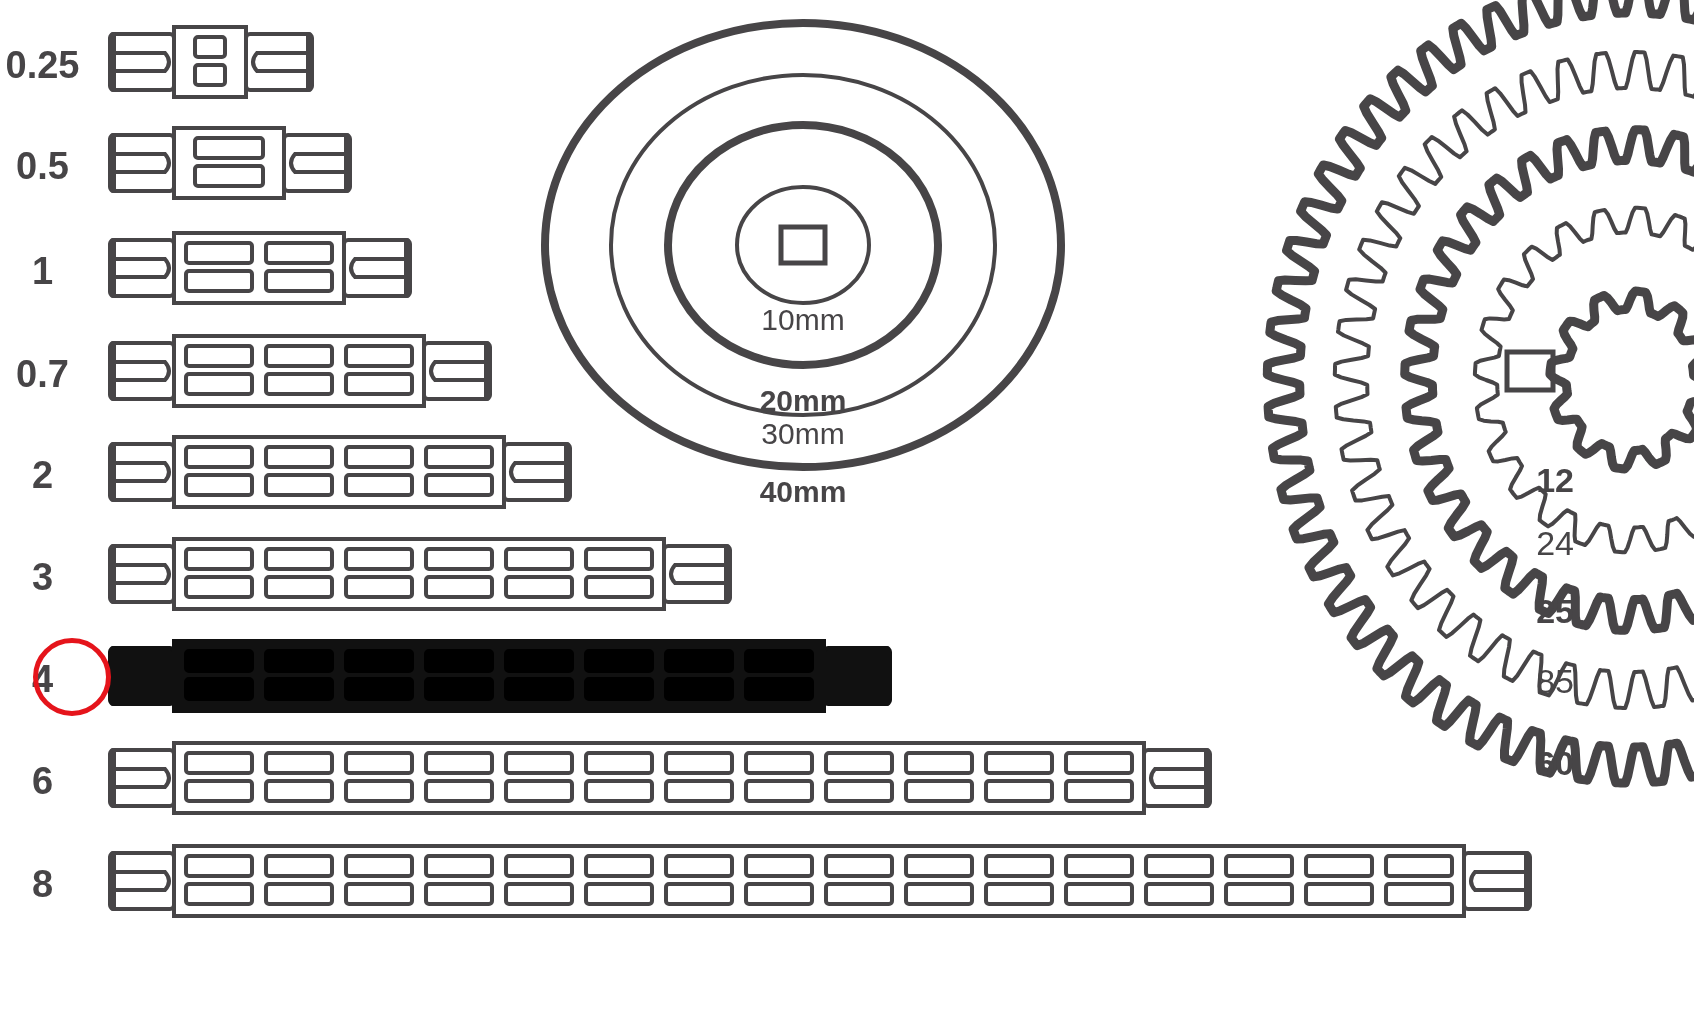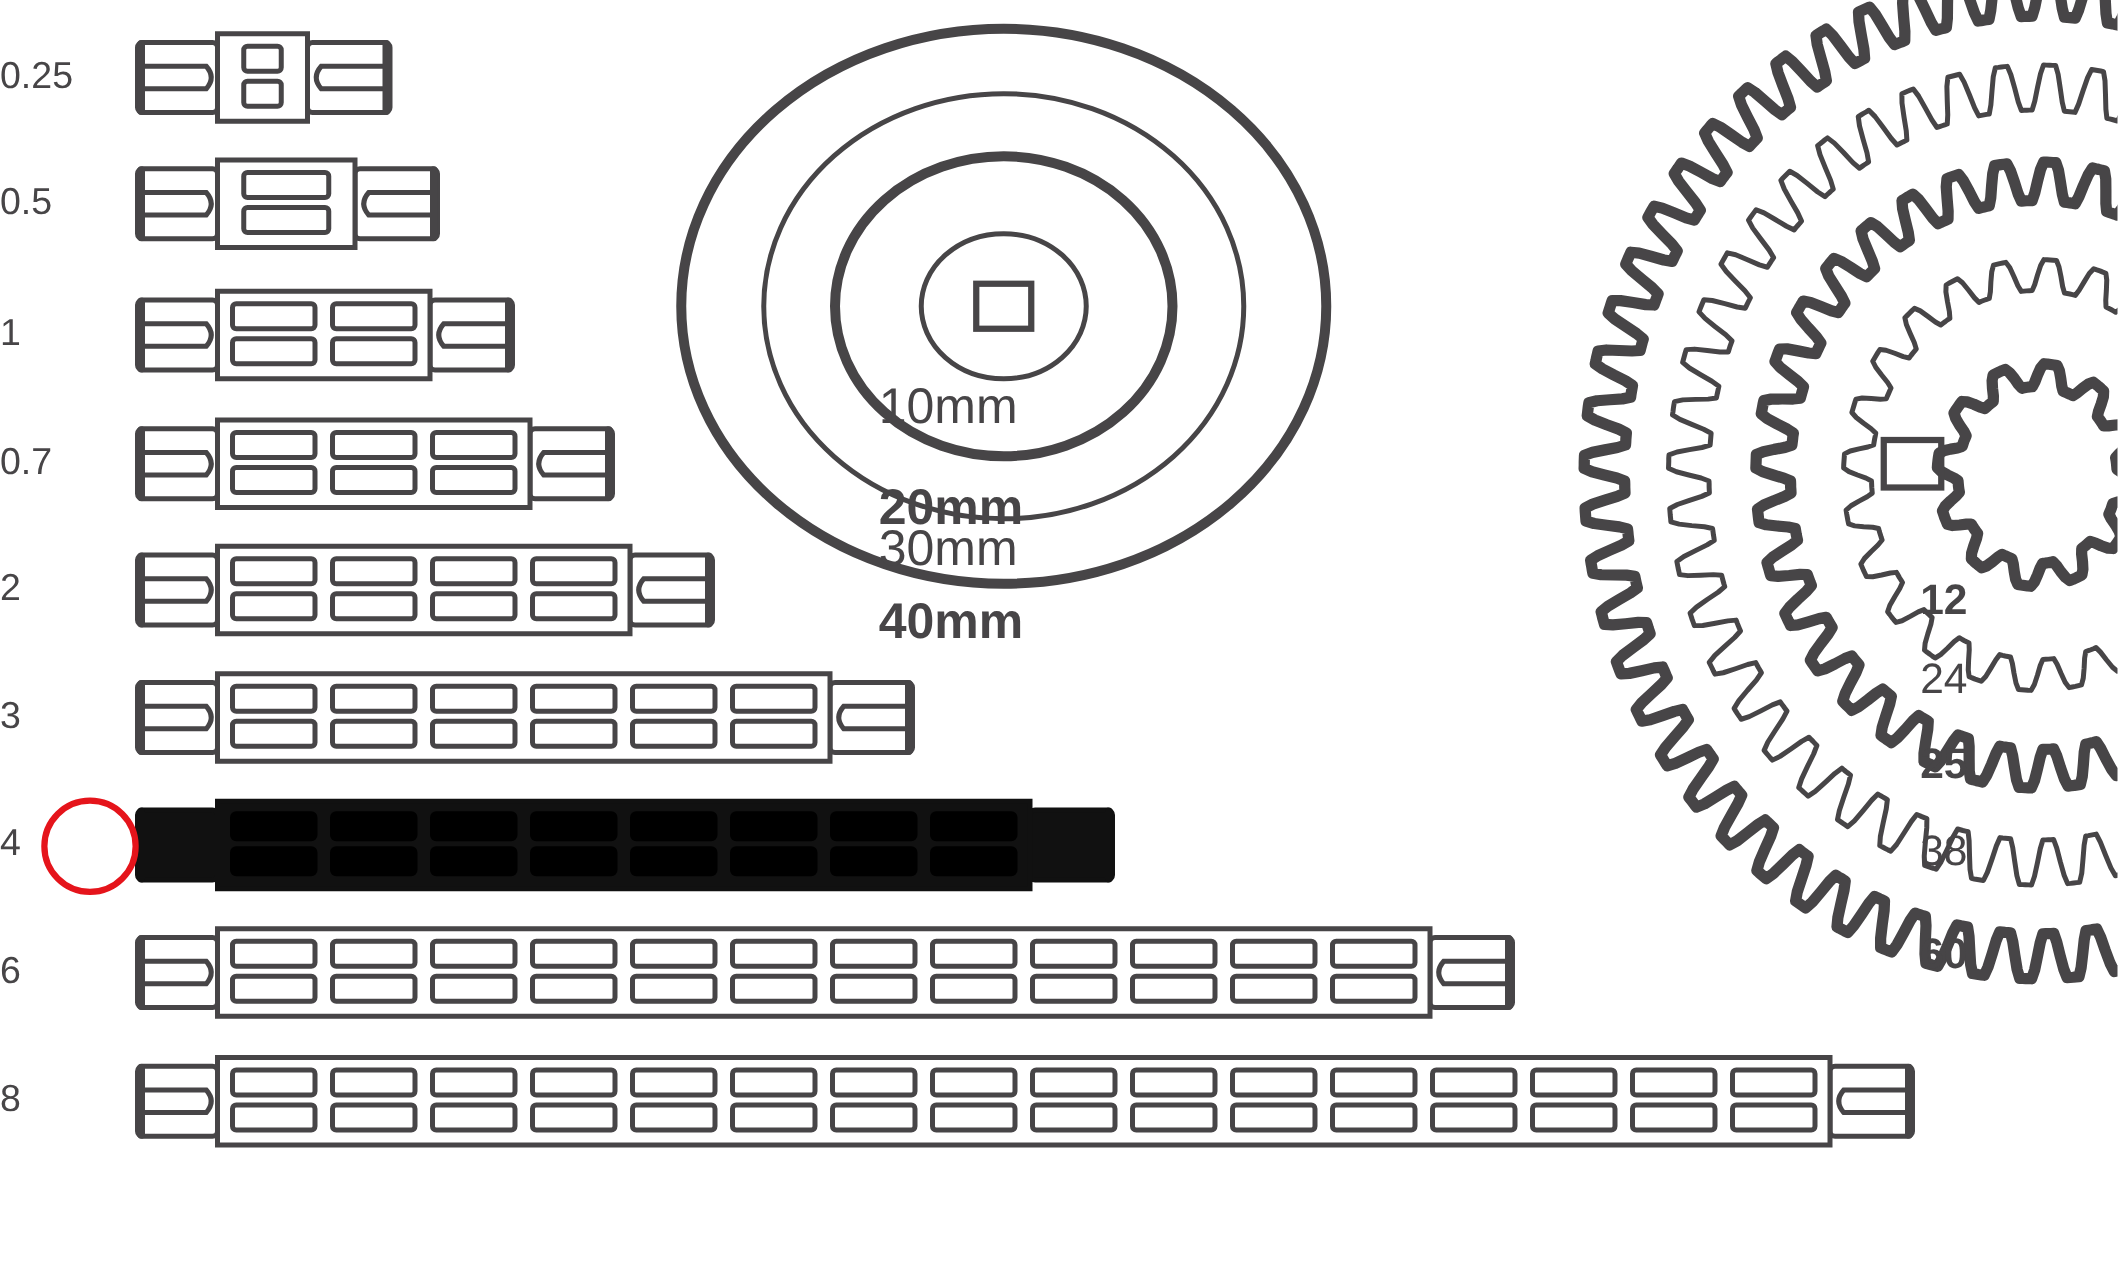--- a/index.html
+++ b/index.html
@@ -1,19 +1,19 @@
 <!DOCTYPE html>
 <html><head>
 <meta charset="utf-8">
 <style>
   html,body{margin:0;padding:0;background:#ffffff;}
   body{width:1694px;height:1018px;overflow:hidden;position:relative;font-family:"Liberation Sans",sans-serif;}
-  .beam-label{position:absolute;font-weight:normal;font-size:30px;color:#474547;text-align:left;width:85px;}
+  .beam-label{position:absolute;font-weight:bold;font-size:38px;color:#474547;text-align:center;width:85px;}
   svg{position:absolute;left:0;top:0;}
-  .ring-label{position:absolute;font-size:40px;color:#474547;text-align:left;width:200px;}
+  .ring-label{position:absolute;font-size:30px;color:#474547;text-align:center;width:200px;}
   .ring-label.bold{font-weight:bold;}
   .gear-label{position:absolute;font-size:34px;color:#474547;text-align:right;width:80px;}
   .gear-label.bold{font-weight:bold;}
   .highlight{position:absolute;border:5px solid #e5141b;border-radius:50%;}
 </style>
 </head>
 <body>
 
 <svg id="canvas" width="1694" height="1018" viewBox="0 0 1694 1018">
     <g>
@@ -224,15 +224,15 @@
     <div class="highlight" style="left: 33px; top: 638px; width: 68px; height: 68px; border-color: rgb(229, 20, 27);"></div>
     <div class="beam-label" style="left: 0px; top: 760px;">6</div>
     <div class="beam-label" style="left: 0px; top: 863px;">8</div>
     <div class="ring-label" style="left: 703px; top: 303px;">10mm</div>
     <div class="ring-label bold" style="left: 703px; top: 360px; margin-top: 24px;">20mm</div>
     <div class="ring-label" style="left: 703px; top: 417px;">30mm</div>
     <div class="ring-label bold" style="left: 703px; top: 475px;">40mm</div>
     <div class="gear-label bold" style="left: 1494px; top: 461px;">12</div>
     <div class="gear-label" style="left: 1494px; top: 524px;">24</div>
     <div class="gear-label bold" style="left: 1494px; top: 592px;">25</div>
-    <div class="gear-label" style="left: 1494px; top: 662px;">38</div>
+    <div class="gear-label" style="left: 1494px; top: 662px;">85</div>
     <div class="gear-label bold" style="left: 1494px; top: 744px;">60</div>
   </div>
 
 </body></html>

